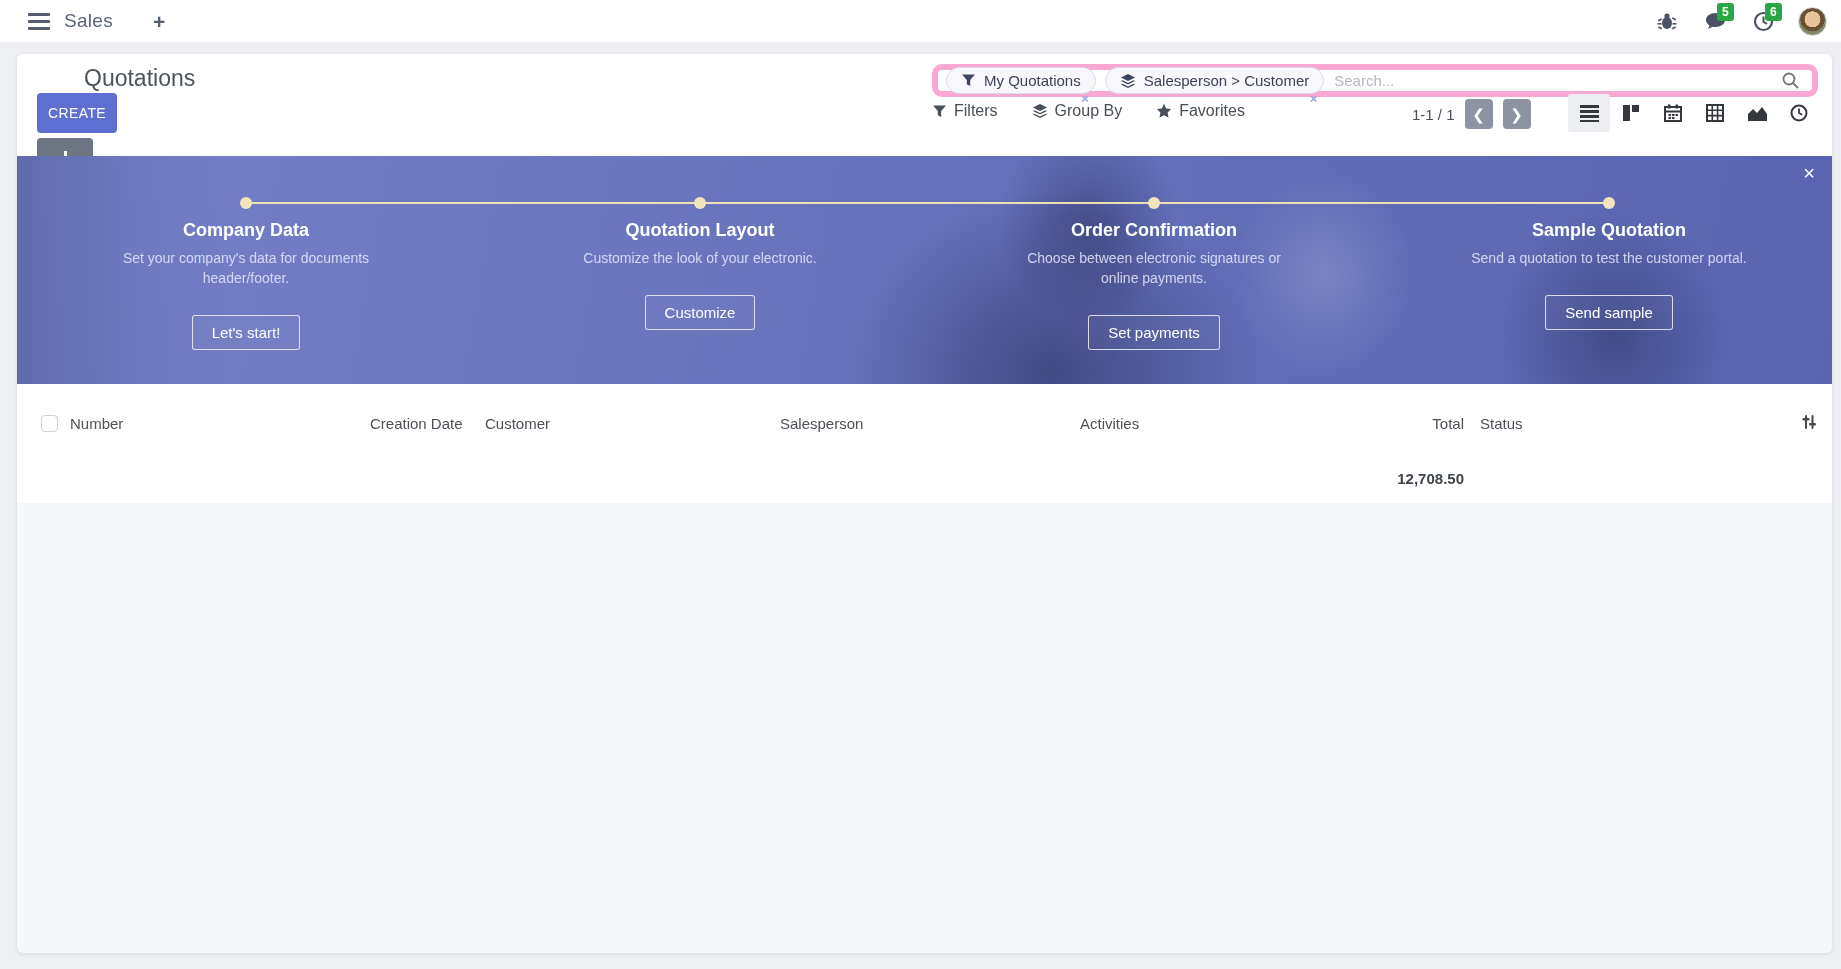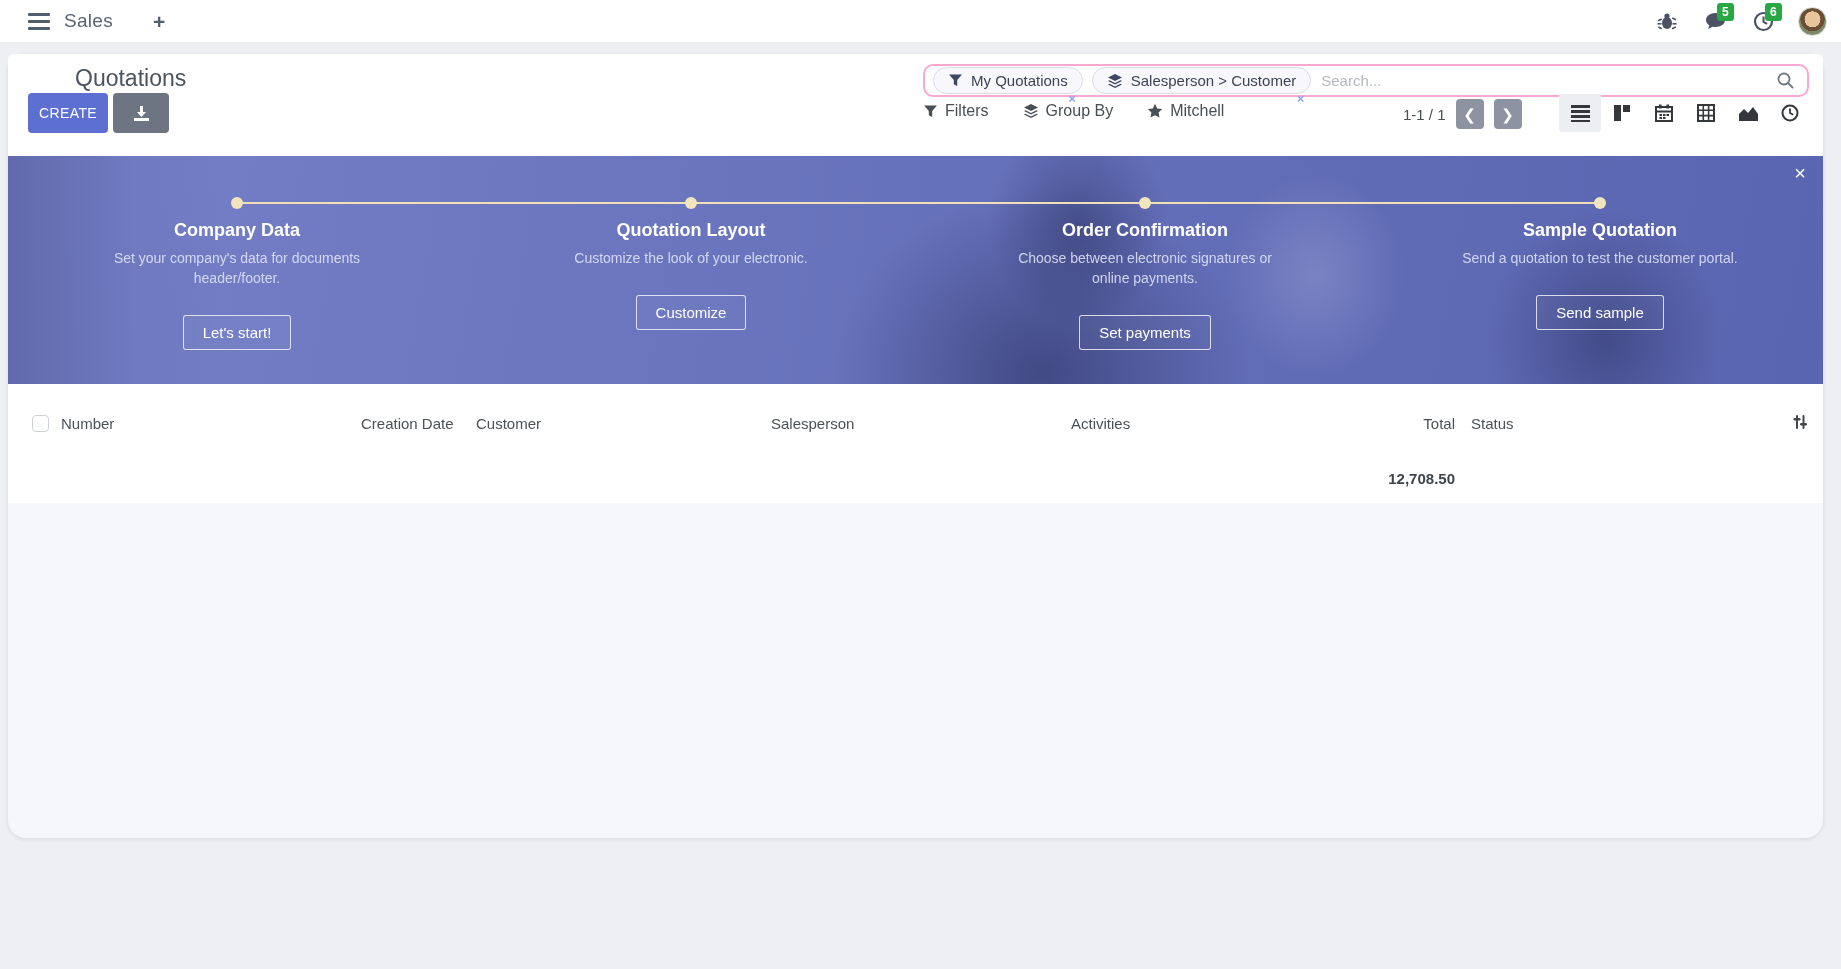--- a/index.html
+++ b/index.html
@@ -14,34 +14,34 @@
   .app-name { font-size:19px; color:#5a6372; letter-spacing:.3px; cursor:pointer; }
   .add-tab { font-size:21px; font-weight:bold; color:#525d6e; cursor:pointer; margin-left:26px; line-height:1; }
   .nav-right { margin-left:auto; display:flex; align-items:center; gap:22px; padding-right:14px; }
   .systray-item { position:relative; width:26px; height:26px; display:flex; align-items:center; justify-content:center; cursor:pointer; }
   .badge { position:absolute; top:-5px; left:15px; background:#28a745; color:#fff; font-size:12px;
     line-height:1; padding:3px 5px; border-radius:3px; font-weight:bold; }
   .avatar { width:29px; height:29px; border-radius:50%; cursor:pointer; overflow:hidden;
     background:radial-gradient(circle at 50% 42%, #e8c49a 0 38%, #6b4f35 39% 58%, #7d8a65 59%); border:1px solid #d8dbe0; }
 
   
-  .card { position:absolute; left:8px; top:54px; width:1815px; height:784px;
-    background:#f6f7fa; border-radius:18px; box-shadow:0 1px 4px rgba(40,40,70,.12); }
+  .card { position:absolute; left:17px; top:54px; width:1815px; height:899px;
+    background:#f6f7fa; border-radius:6px; box-shadow:0 1px 4px rgba(40,40,70,.12); }
 
   
   .control-panel { position:relative; height:102px; background:#fff; border-radius:6px 6px 0 0; }
   .cp-title { position:absolute; left:67px; top:11px; font-size:23px; color:#4c545e; }
-  .cp-buttons { position:absolute; left:20px; top:39px; display:flex; gap:5px; }
+  .cp-buttons { position:absolute; left:20px; top:39px; display:flex; gap:5px;flex-direction:column; }
   .btn-create { width:80px; height:40px; background:#5D70D2; color:#fff; border:none; border-radius:4px;
     font-size:14px; letter-spacing:.4px; cursor:pointer; font-family:inherit; }
   .btn-export { width:56px; height:40px; background:#6e7582; border:none; border-radius:4px; cursor:pointer;
     display:flex; align-items:center; justify-content:center; }
 
   .search-box { position:absolute; top:10px; right:14px; width:886px; height:33px;
-    border:2px solid #f9a8d4; border-radius:10px; background:#fff; display:flex; align-items:center; }
+    border:6px solid #f9a8d4; border-radius:10px; background:#fff; display:flex; align-items:center; }
   .facets { display:flex; gap:9px; margin-left:8px; }
   .facet { position:relative; height:27px; display:flex; align-items:center; gap:8px; padding:0 14px;
     background:#f7f7fc; border:1px solid #d9dce8; border-radius:14px; font-size:15px; color:#3d4356; cursor:pointer; white-space:nowrap; }
   .facet-remove { position:absolute; right:6px; bottom:-13px; color:#93a1ea; font-size:13px; font-weight:bold; cursor:pointer; }
   .search-input { flex:1; border:none; outline:none; font-size:15px; color:#555; padding:0 10px; min-width:40px;
     font-family:inherit; background:transparent; }
   .search-input::placeholder { color:#b4b8c2; }
   .magnifier { margin-right:12px; cursor:pointer; display:flex; }
 
   .filter-links { position:absolute; left:915px; top:48px; display:flex; align-items:center; gap:34px; }
@@ -185,21 +185,21 @@
           <path d="M8 1L15 4.5 8 8 1 4.5z"></path>
           <path d="M2.5 7.2L1 8l7 3.5L15 8l-1.5-.8L8 10z"></path>
           <path d="M2.5 10.7L1 11.5 8 15l7-3.5-1.5-.8L8 13.5z"></path>
         </svg>
         <span>Group By</span>
       </div>
       <div class="filter-link">
         <svg width="16" height="16" viewBox="0 0 16 16" fill="#494f57">
           <path d="M8 .8l2.2 4.6 5 .7-3.6 3.5.9 5L8 12.2l-4.5 2.4.9-5L.8 6.1l5-.7z"></path>
         </svg>
-        <span>Mitchell</span>
+        <span>Favorites</span>
       </div>
     </div>
 
     <div class="pager">
       <span class="pager-text">1-1 / 1</span>
       <button class="pager-btn">❮</button>
       <button class="pager-btn">❯</button>
     </div>
 
     <div class="switcher">

